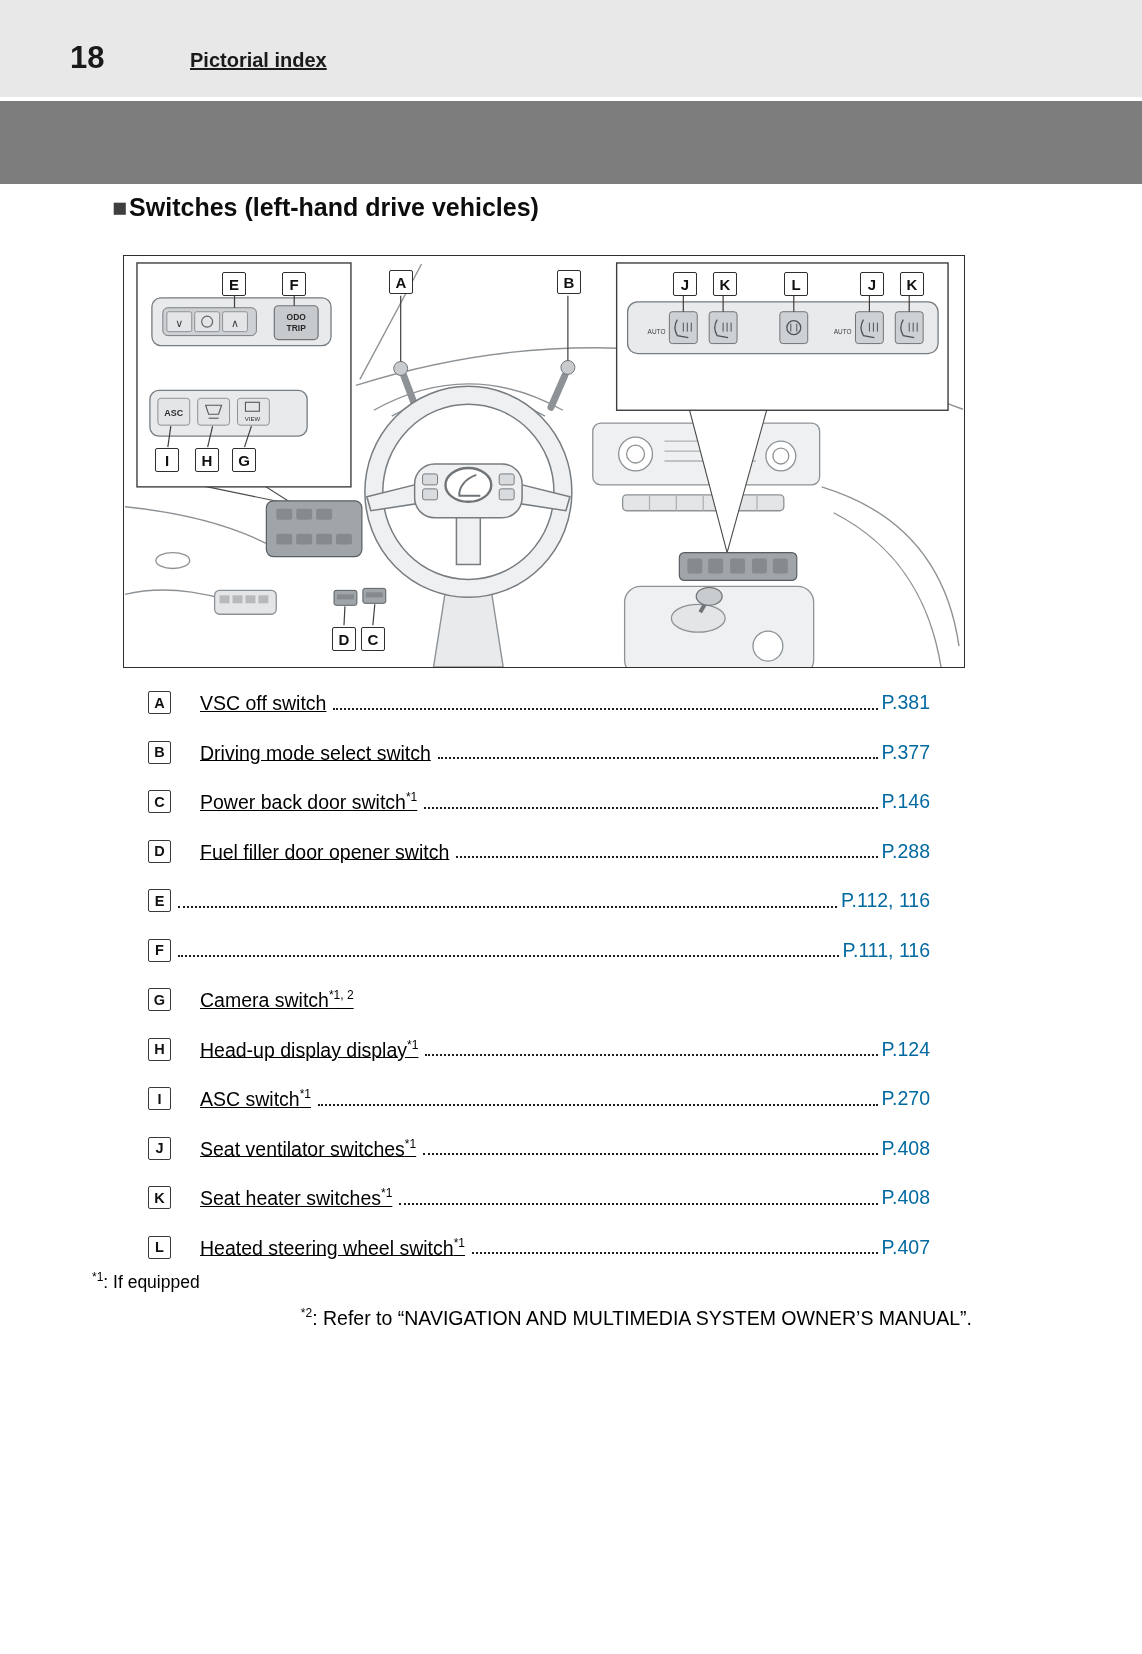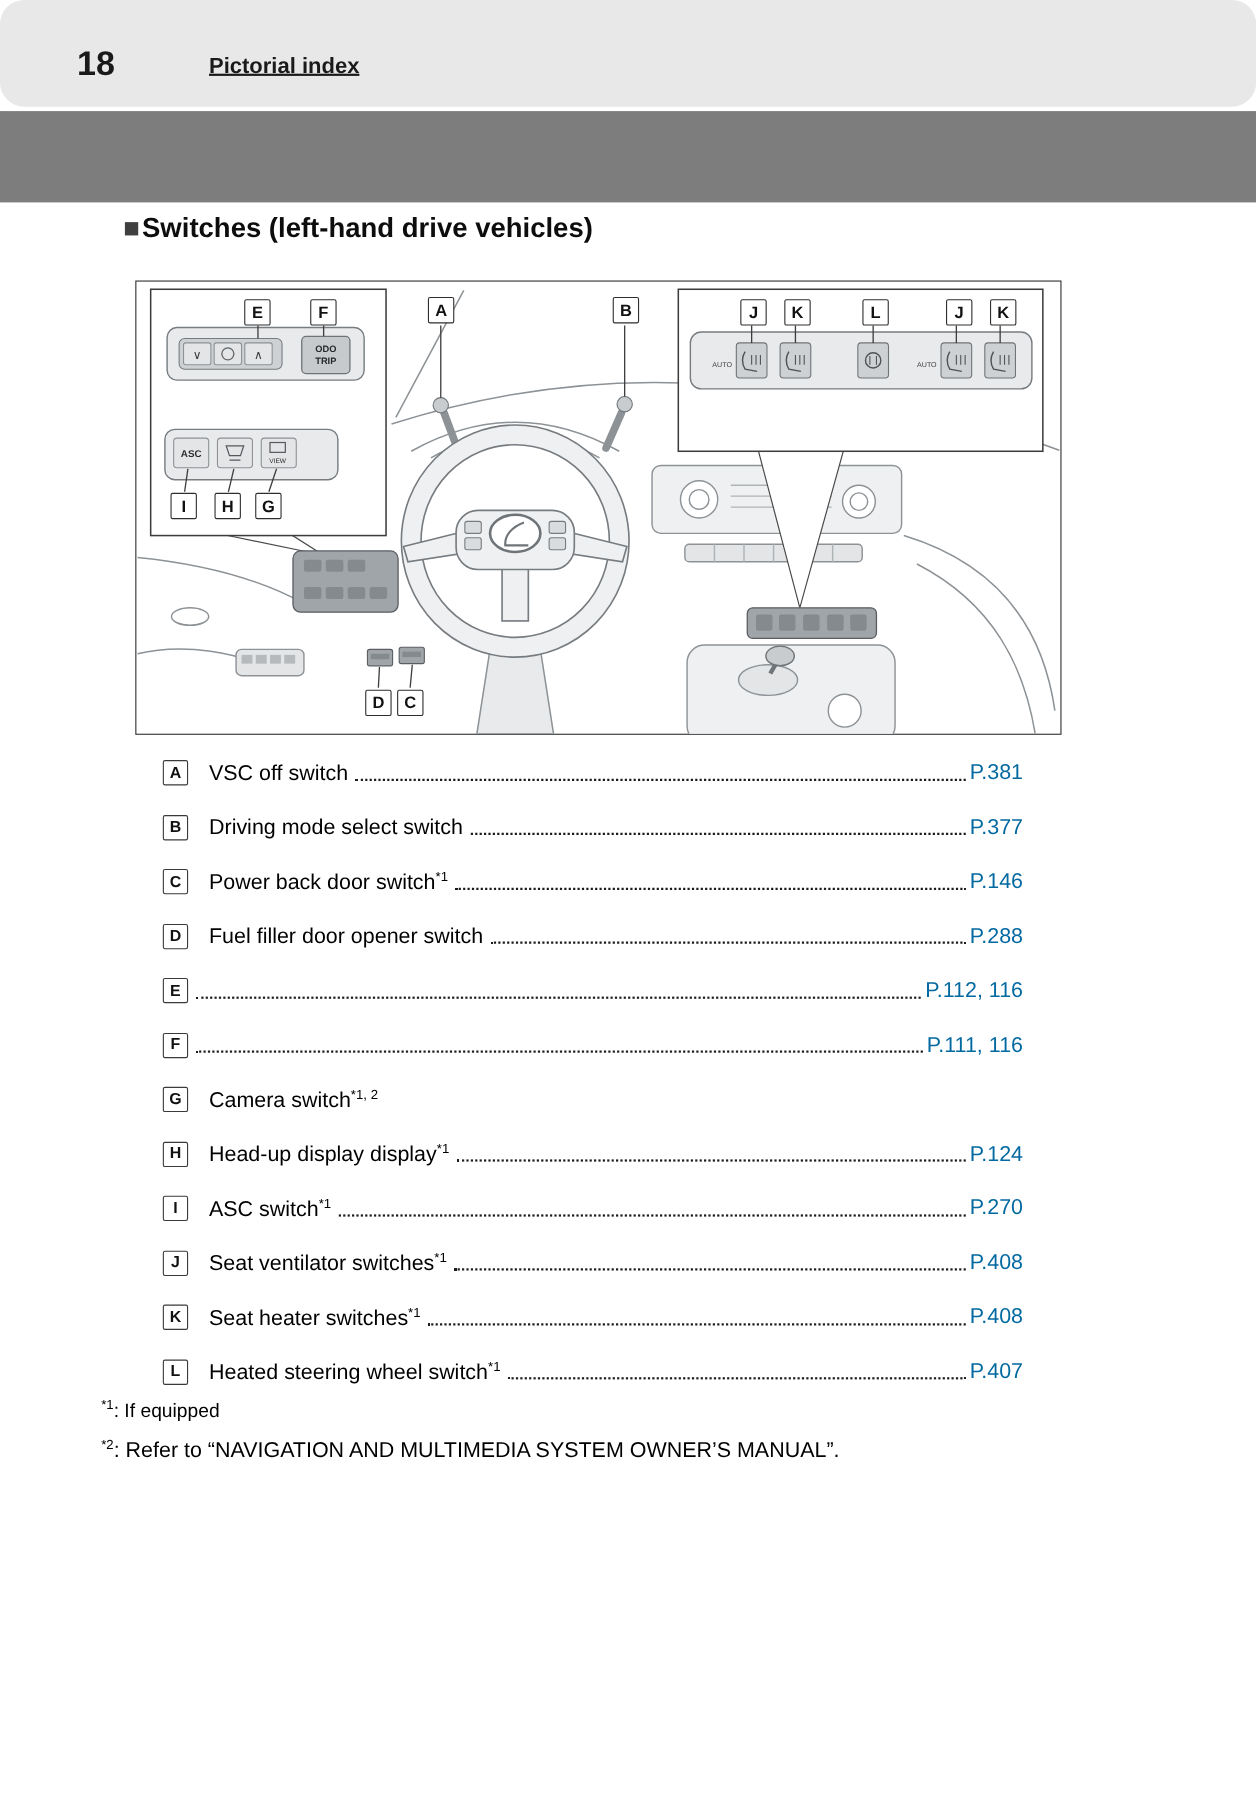--- a/index.html
+++ b/index.html
@@ -1,20 +1,20 @@
 <!DOCTYPE html>
 <html><head>
 <meta charset="utf-8">
 <style>
   * { margin:0; padding:0; box-sizing:border-box; }
   html,body { width:1142px; height:1654px; background:#fff; overflow:hidden;
               font-family:"Liberation Sans", sans-serif; color:#111; }
   .page { position:relative; width:1142px; height:1654px; background:#fff; }
 
-  .header { position:absolute; left:0; top:0; width:100%; height:97px; background:#e8e8e8;border-radius:22px; }
+  .header { position:absolute; left:0; top:0; width:100%; height:97px; background:#e8e8e8; }
   .page-num { position:absolute; left:70px; top:40px; font-size:31px; font-weight:bold; color:#1a1a1a; }
   .chapter  { position:absolute; left:190px; top:49px; font-size:20px; font-weight:bold; color:#1a1a1a;text-decoration:underline; }
   .band { position:absolute; left:0; top:101px; width:100%; height:83px; background:#7d7d7d; }
 
   .title { position:absolute; left:112px; top:193px; font-size:25px; font-weight:bold; color:#0d0d0d;text-align:center; }
   .title .bullet { color:#3f3f3f; margin-right:2px; }
 
   .diagram { position:absolute; left:123px; top:255px; width:842px; height:413px;
              border:1.5px solid #2e2e2e; background:#fff; }
   .diagram svg { position:absolute; left:0; top:0; width:100%; height:100%; }
@@ -23,30 +23,30 @@
   .callout { position:absolute; width:24px; height:24px; background:#fff;
              border:1.6px solid #2e2e2e; border-radius:2px;
              display:flex; align-items:center; justify-content:center;
              font-size:15px; font-weight:bold; color:#111; }
 
   .index { position:absolute; left:148px; top:678px; width:782px; }
   .row { display:flex; align-items:center; height:49.5px; }
   .keybox { width:23px; height:23px; border:1.7px solid #3a3a3a; border-radius:2px;
             display:flex; align-items:center; justify-content:center;
             font-size:14.5px; font-weight:bold; flex:none; }
-  .lbl { margin-left:19px; font-size:19.5px; white-space:nowrap; color:#000; }
+  .lbl { margin-left:29px; font-size:19.5px; white-space:nowrap; color:#000;text-decoration:underline; }
   .lbl sup { font-size:12px; }
   .leader { flex:1; border-bottom:2.5px dotted #1c1c1c; transform:translateY(6px);
             margin:0 4px 0 7px; min-width:20px; }
   .pageref { font-size:19.5px; white-space:nowrap; color:#0369a1; }
 
   .footnotes { position:absolute; left:92px; top:1270px; width:880px; }
   .fn { font-size:17.5px; margin-bottom:13px; color:#000; }
   .fn sup { font-size:12px; }
-  .fn.large { font-size:19.5px; }
+  .fn.large { font-size:19.5px;text-align:right; }
 </style>
 </head>
 <body>
 
 <div class="page">
 
   <div class="header">
     <span class="page-num">18</span>
     <span class="chapter">Pictorial index</span>
   </div>

